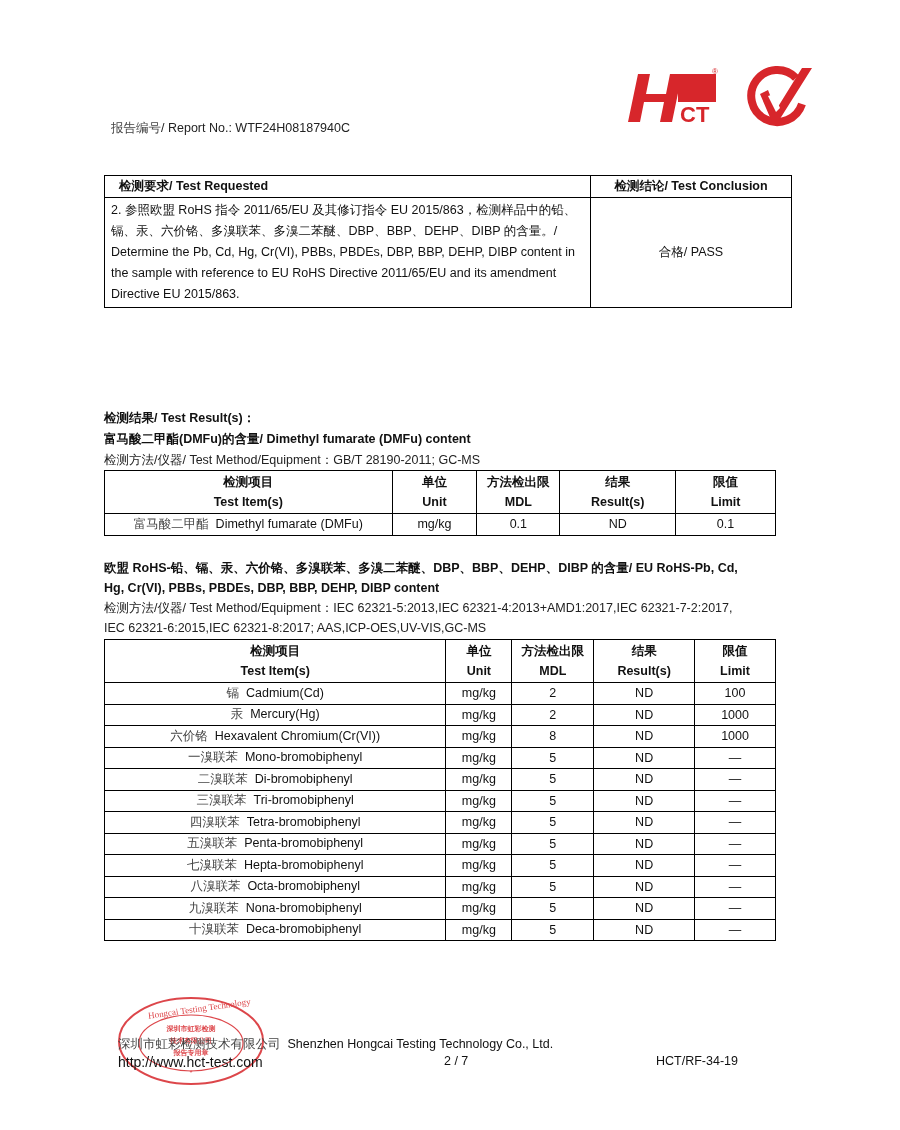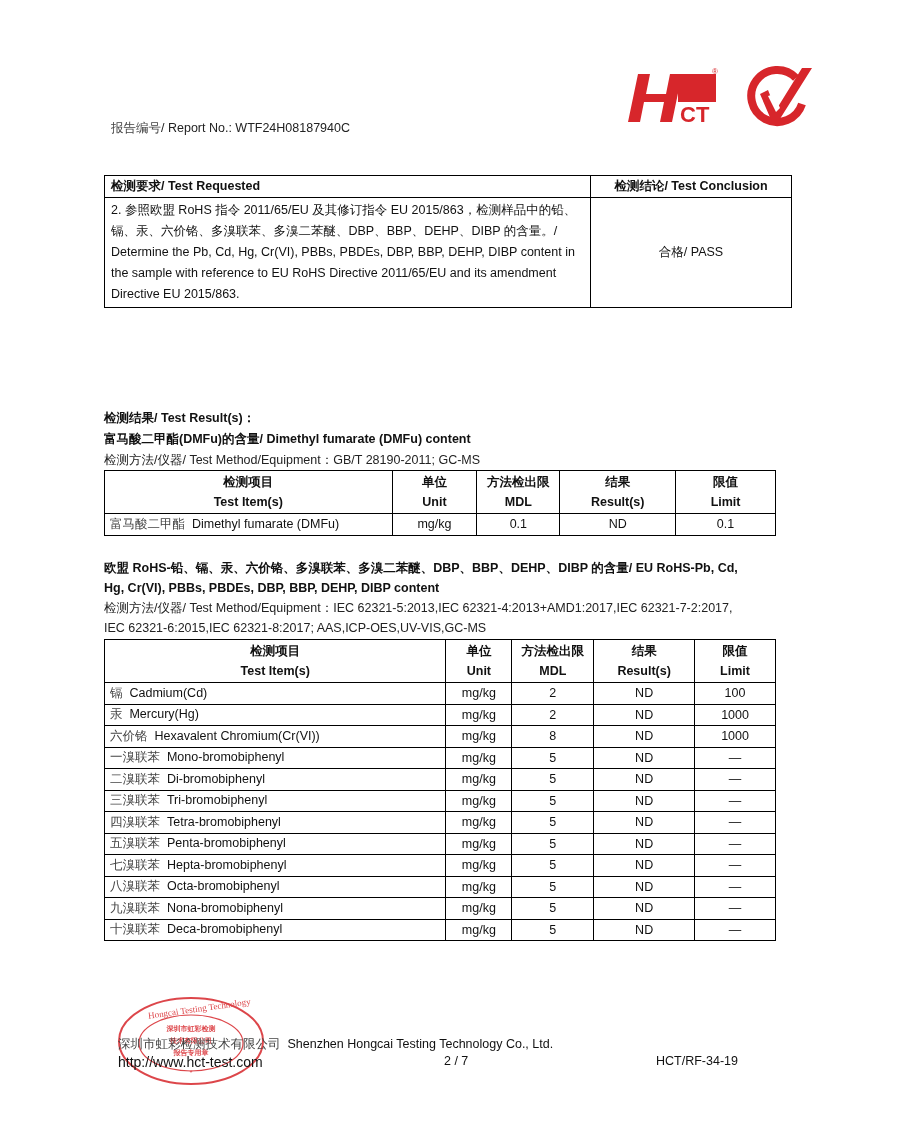--- a/index.html
+++ b/index.html
@@ -12,32 +12,32 @@
   
   .logo-hct { left: 628px; top: 68px; width: 92px; height: 56px; }
   .logo-check { left: 744px; top: 64px; width: 72px; height: 64px; }
   .report-no { left: 111px; top: 120px; font-size: 12.5px; color: #222; }
   .cjk-light { color: #444; font-family: Liberation Mono, monospace; }
 
   table { border-collapse: collapse; position: absolute; }
   td, th { border: 1px solid #000; }
   
   .t-summary { left: 104px; top: 175px; width: 688px; }
-  .t-summary th { font-weight: bold; font-size: 12.5px; height: 22px; padding: 0 6px; }
+  .t-summary th { font-weight: bold; font-size: 12.5px; height: 22px; padding: 0 14px; }
   .t-summary th.left { text-align: left; }
   .t-summary td.req { padding: 2px 6px; line-height: 21px; font-size: 12.5px; vertical-align: top; width: 486px; }
   .t-summary td.conc { text-align: center; font-size: 12.5px; vertical-align: middle; }
 
   .sec-title { font-weight: bold; font-size: 12.5px; left: 104px; }
   .method { left: 104px; font-size: 12.5px; color: #222; line-height: 21px; }
 
   .t-res td, .t-res th { font-size: 12.5px; height: 21.5px; padding: 0 5px; }
   .t-res th { font-weight: bold; text-align: center; line-height: 20px; padding: 1px 0; }
   .t-res td { text-align: center; }
-  .t-res td.item { text-align: left; }
+  .t-res td.item { text-align: center; }
   .t1 { left: 104px; top: 470px; width: 672px; }
   .t2 { left: 104px; top: 639px; width: 672px; }
 
   .footer-company { left: 118px; top: 1036px; font-size: 12.5px; color: #111; }
   .footer-url { left: 118px; top: 1054px; font-size: 14px; }
   .footer-page { left: 444px; top: 1054px; font-size: 12.5px; }
   .footer-code { left: 656px; top: 1054px; font-size: 12.5px; }
   .stamp { left: 116px; top: 995px; width: 150px; height: 92px; opacity: 0.85; }
 </style>
 </head>

